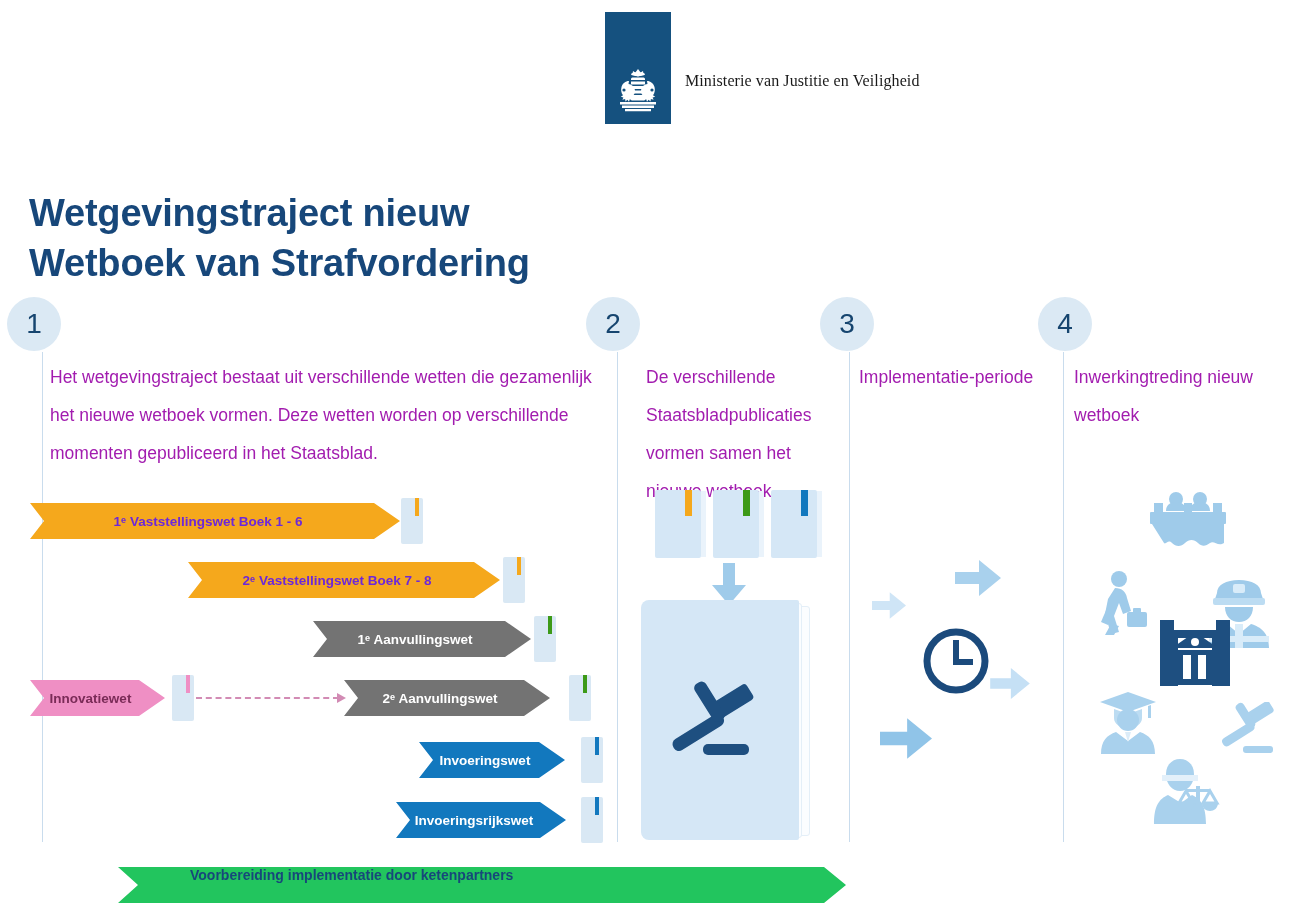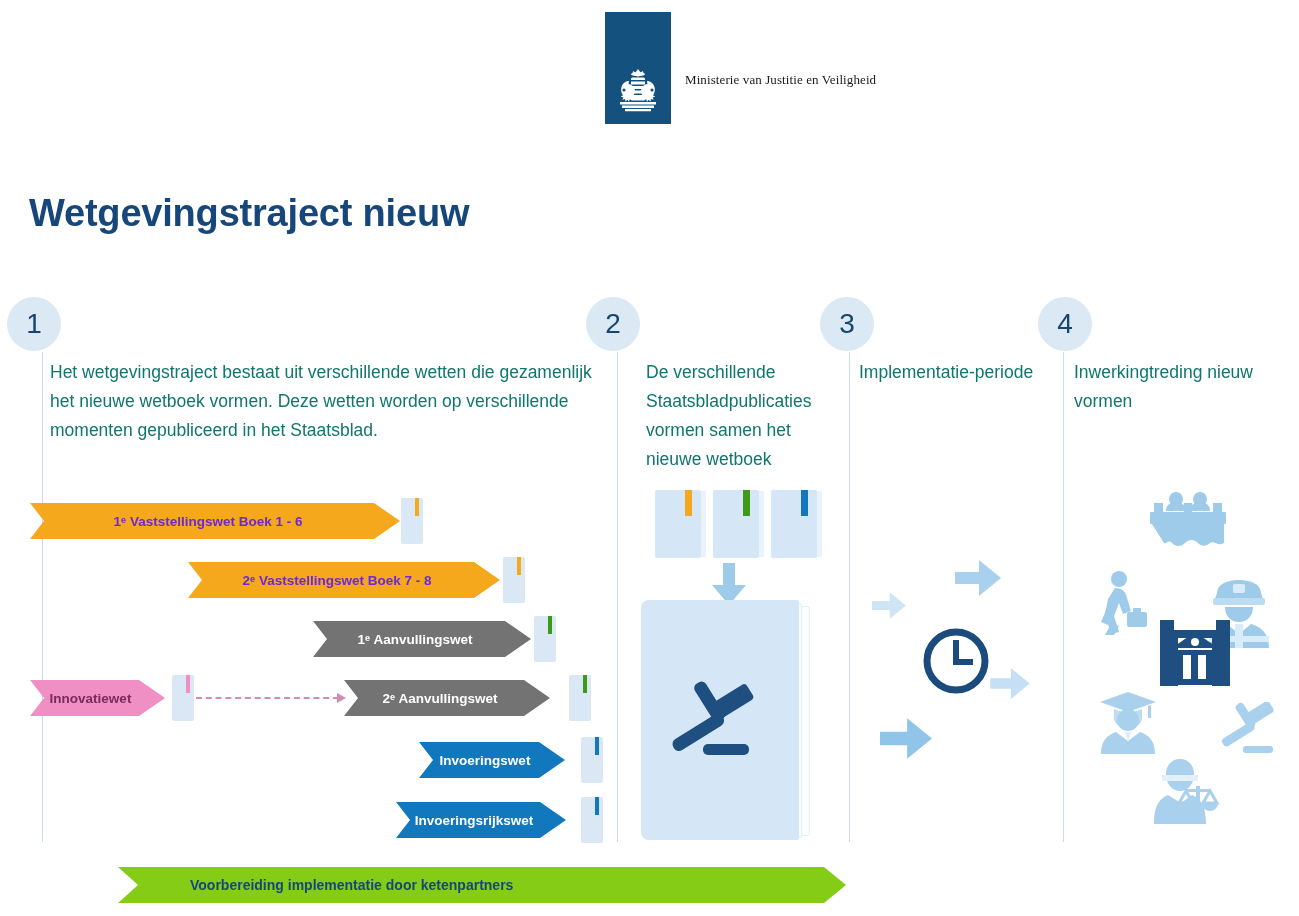--- a/index.html
+++ b/index.html
@@ -6,49 +6,49 @@
   body{
     width:1299px;height:916px;
     background:#ffffff;
     font-family:"Liberation Sans","DejaVu Sans",sans-serif;
     overflow:hidden;position:relative;
   }
   
   #logo-block{position:absolute;left:605px;top:12px;width:420px;height:112px;}
   #logo-bar{position:absolute;left:0;top:0;width:66px;height:112px;background:#15517f;}
   #logo-crest{position:absolute;left:8px;top:56px;width:50px;height:48px;}
-  #logo-text{position:absolute;left:80px;top:60px;font-size:13px;color:#1a1a1a;
+  #logo-text{position:absolute;left:80px;top:60px;font-size:16px;color:#1a1a1a;
     font-family:"Liberation Serif","DejaVu Serif",serif;letter-spacing:.1px;white-space:nowrap;}
   
   #title{position:absolute;left:29px;top:163px;width:720px;
     font-size:38px;line-height:50px;font-weight:bold;color:#17477a;letter-spacing:-.2px;}
   #title .l2{display:block;}
   
   .colnum{position:absolute;width:54px;height:54px;border-radius:50%;background:#dbe9f4;
     color:#16456f;font-size:28px;line-height:54px;text-align:center;font-weight:400;}
-  .coltext{position:absolute;color:#0f766e;font-size:17.5px;line-height:29px;}
+  .coltext{position:absolute;color:#a21caf;font-size:17.5px;line-height:38px;}
   .vrule{position:absolute;width:1px;background:#c9dced;}
   
   .chev{position:absolute;display:flex;align-items:center;justify-content:center;
     color:#fff;font-size:13.5px;font-weight:bold;white-space:nowrap;
     clip-path:polygon(0 0, calc(100% - 26px) 0, 100% 50%, calc(100% - 26px) 100%, 0 100%, 14px 50%);
     padding-right:14px;box-sizing:border-box;}
   .chev.orange{background:#f5a81c;color:#6d28d9;}
   .chev.green {background:#737373;color:#ffffff;}
   .chev.blue  {background:#1278be;color:#ffffff;}
   .chev.pink  {background:#ef8fc4;color:#7a2b57;}
   
   .bookmark{position:absolute;width:22px;height:46px;background:#d9e8f4;border-radius:2px;}
   .bookmark i{position:absolute;right:4px;top:0;width:4px;height:18px;display:block;}
   
   #dash-line{position:absolute;border-top:2px dashed #d28bb4;}
   #dash-head{position:absolute;width:0;height:0;border-left:9px solid #d28bb4;
     border-top:5px solid transparent;border-bottom:5px solid transparent;}
   
-  #bottombar{position:absolute;background:#84cc16;display:flex;align-items:center;
+  #bottombar{position:absolute;background:#22c55e;display:flex;align-items:flex-start;
     clip-path:polygon(0 0, calc(100% - 22px) 0, 100% 50%, calc(100% - 22px) 100%, 0 100%, 20px 50%);}
   #bottombar span{margin-left:72px;color:#17477a;font-size:14px;font-weight:bold;}
   
   .smallbook{position:absolute;width:46px;height:68px;background:#d5e7f6;border-radius:2px;}
   .smallbook .edge{position:absolute;right:-5px;top:1px;width:5px;height:66px;background:#eaf3fb;}
   .smallbook .ribbon{position:absolute;right:9px;top:0;width:7px;height:26px;}
   #bigbook{position:absolute;left:641px;top:600px;width:158px;height:240px;
     background:#d5e7f6;border-radius:8px 2px 2px 8px;}
   .page{position:absolute;background:#fbfdff;border:1px solid #e4eff8;}
   
@@ -70,36 +70,37 @@
       <path d="M7 34h36v2.6H7zM9 37.6h32V40H9zM12 41h26v2.2H12z"></path>
       <circle cx="11" cy="22" r="1.6" fill="#15517f"></circle>
       <circle cx="39" cy="22" r="1.6" fill="#15517f"></circle>
     </g>
   </svg>
   <div id="logo-text">Ministerie van Justitie en Veiligheid</div>
 </div>
 
 <h1 id="title">
   <span class="l1">Wetgevingstraject nieuw</span>
+  <span class="l2">Wetboek van Strafvordering</span>
 </h1>
 
 <div class="colnum" style="left:7px;top:297px;">1</div>
 <div class="colnum" style="left:586px;top:297px;">2</div>
 <div class="colnum" style="left:820px;top:297px;">3</div>
 <div class="colnum" style="left:1038px;top:297px;">4</div>
 
 <div class="vrule" style="left:42px;top:352px;height:490px;"></div>
 <div class="vrule" style="left:617px;top:352px;height:490px;"></div>
 <div class="vrule" style="left:849px;top:352px;height:490px;"></div>
 <div class="vrule" style="left:1063px;top:352px;height:490px;"></div>
 
 <div class="coltext" style="left:50px;top:358px;width:545px;">Het wetgevingstraject bestaat uit verschillende wetten die gezamenlijk het nieuwe wetboek vormen. Deze wetten worden op verschillende momenten gepubliceerd in het Staatsblad.</div>
 <div class="coltext" style="left:626px;top:358px;width:205px;margin-left:20px;">De verschillende Staatsbladpublicaties vormen samen het nieuwe wetboek</div>
 <div class="coltext" style="left:859px;top:358px;width:190px;">Implementatie-periode</div>
-<div class="coltext" style="left:1074px;top:358px;width:200px;">Inwerkingtreding nieuw vormen</div>
+<div class="coltext" style="left:1074px;top:358px;width:200px;">Inwerkingtreding nieuw wetboek</div>
 
 <div class="chev orange" style="left:30px;top:503px;width:370px;height:36px;">1ᵉ Vaststellingswet Boek 1 - 6</div>
 <div class="bookmark" style="left:401px;top:498px;">
   <i style="background:#f5a81c;"></i>
 </div>
 
 <div class="chev orange" style="left:188px;top:562px;width:312px;height:36px;">2ᵉ Vaststellingswet Boek 7 - 8</div>
 <div class="bookmark" style="left:503px;top:557px;">
   <i style="background:#f5a81c;"></i>
 </div>

